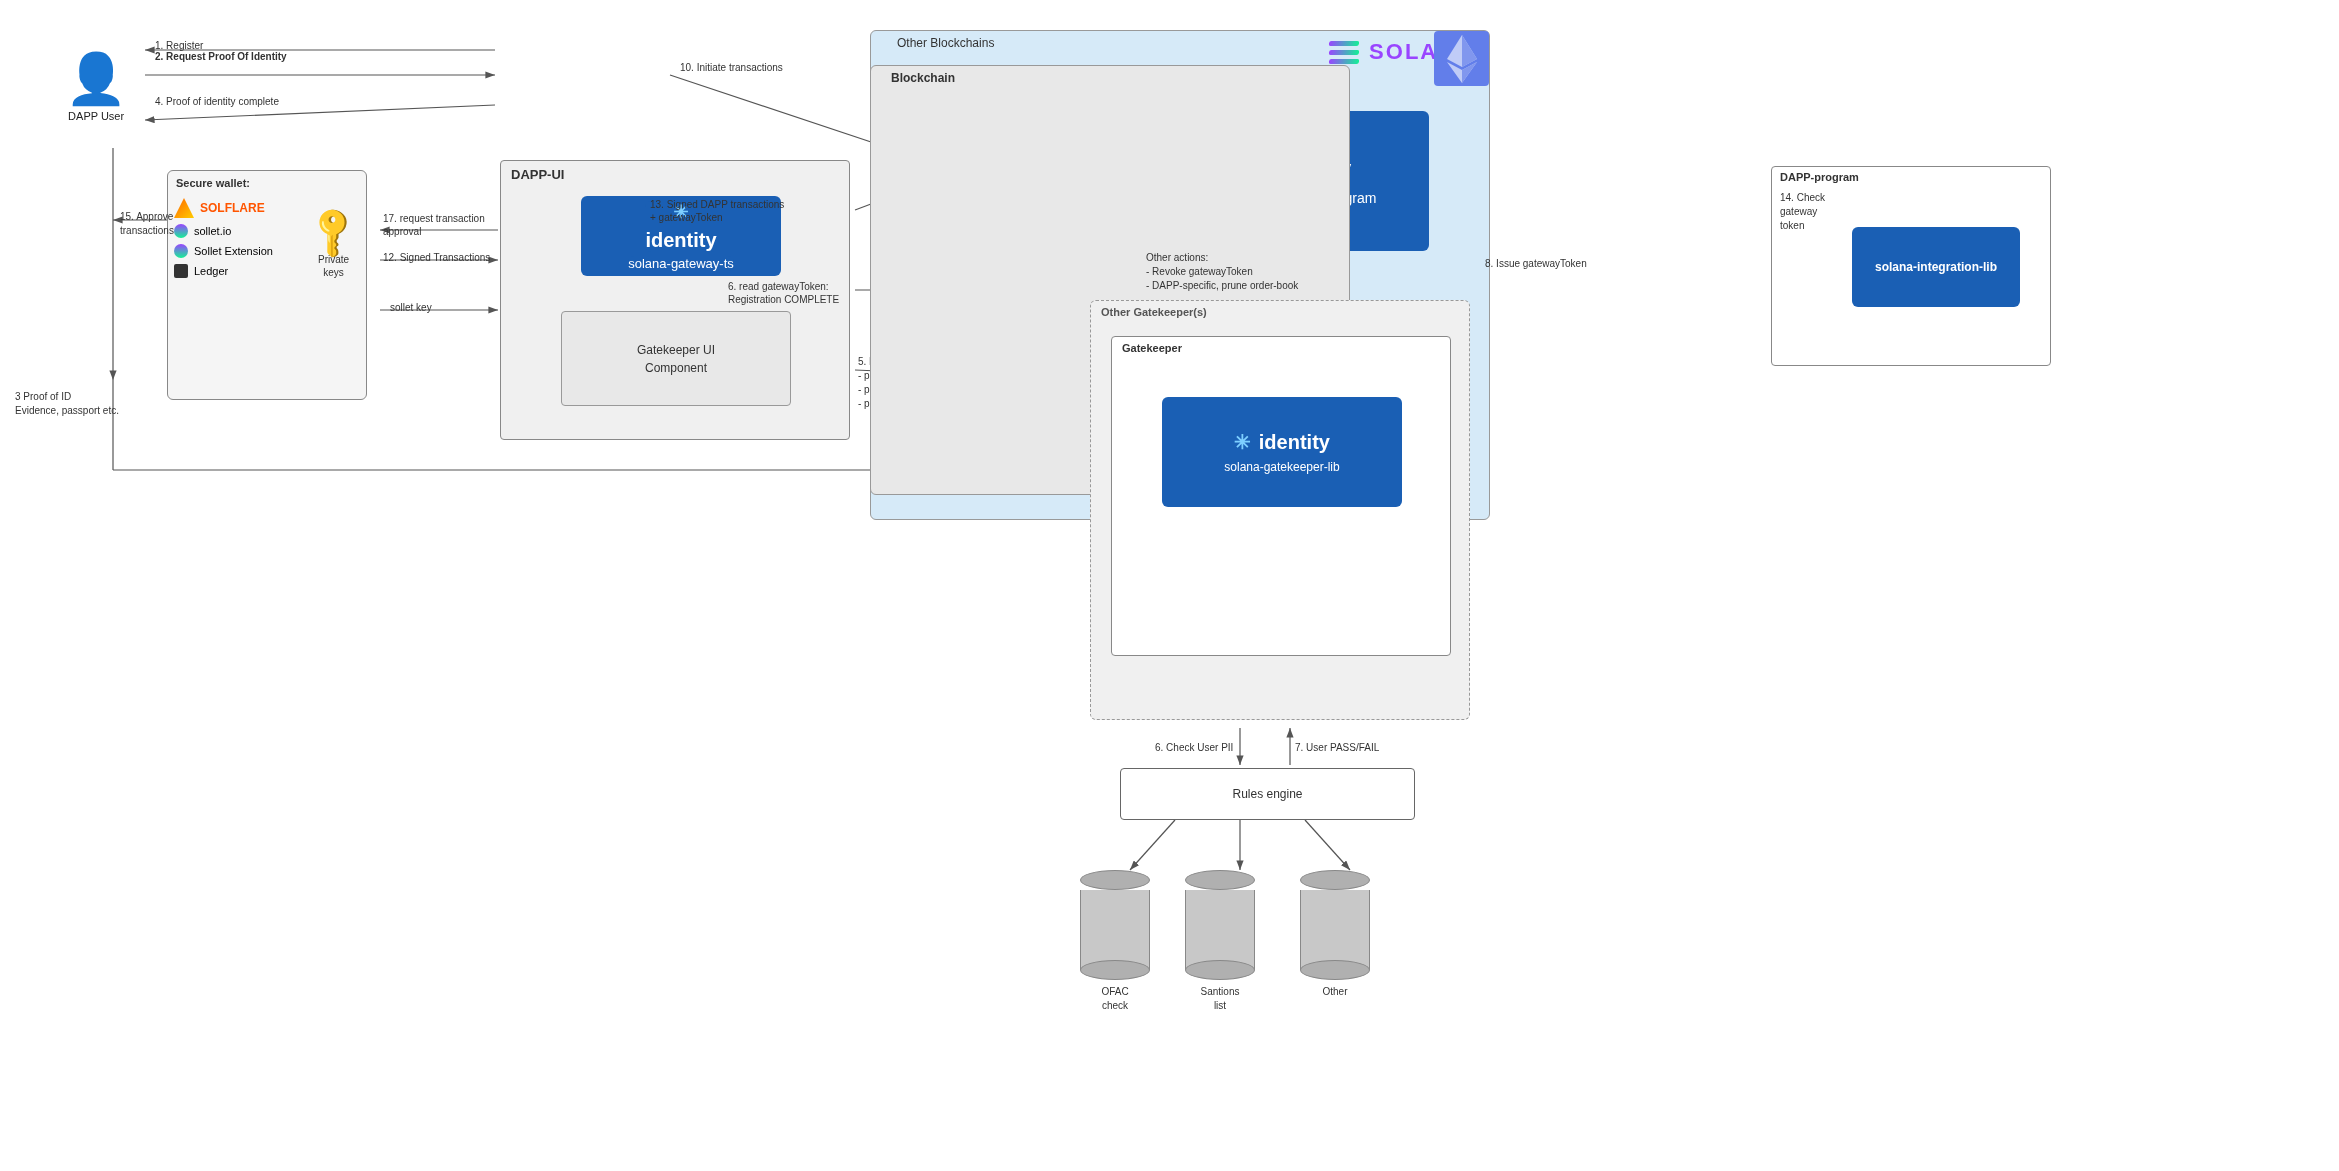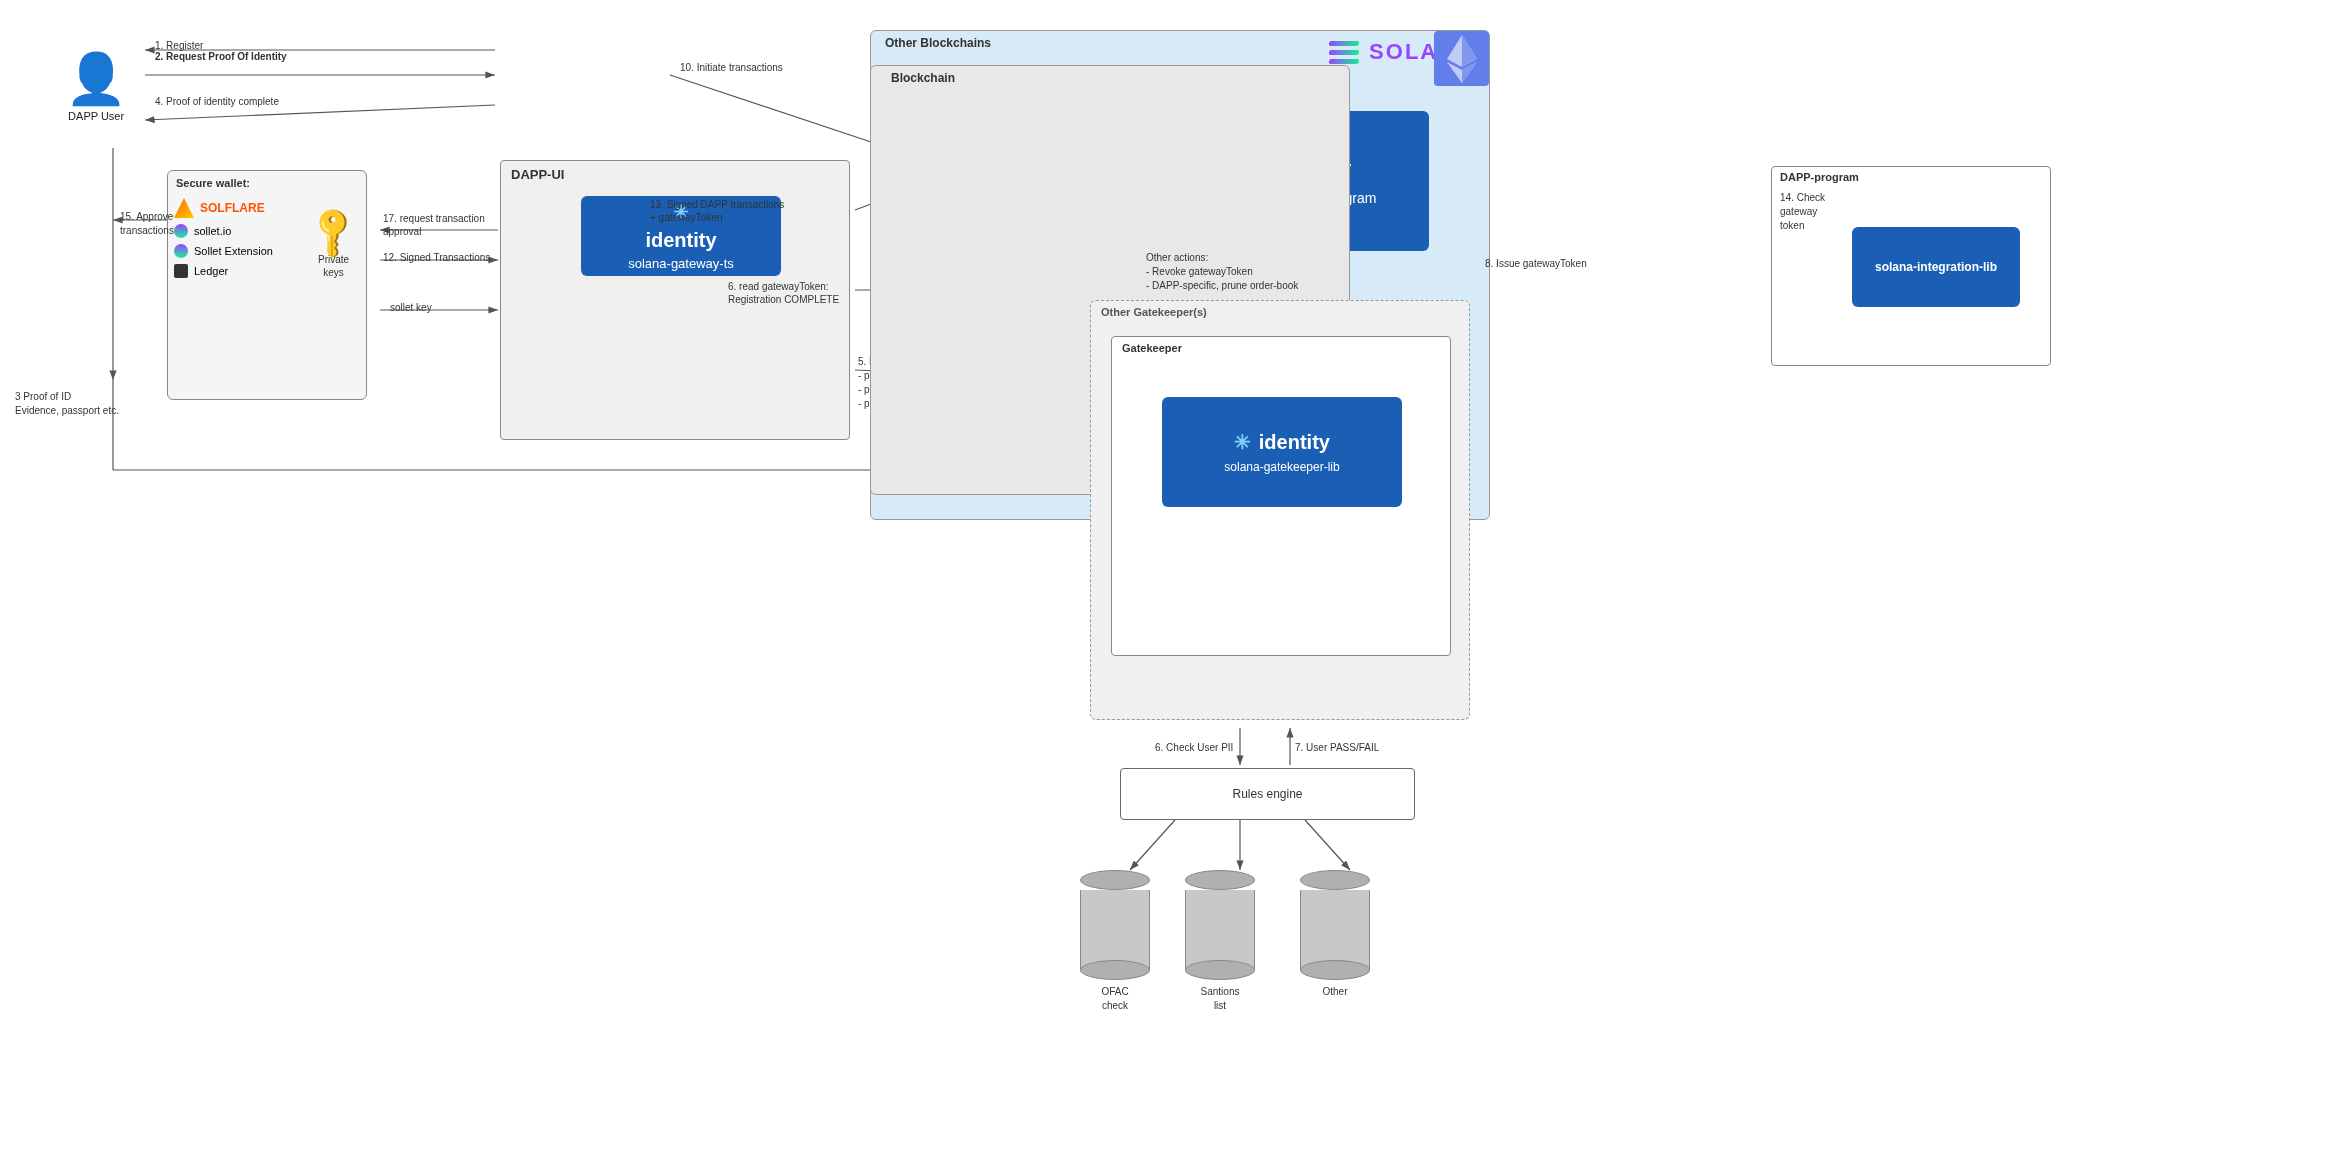--- a/index.html
+++ b/index.html
@@ -273,37 +273,41 @@
     <div style="font-size:13px; color:#333; padding:6px 10px; font-weight:bold;">DAPP-UI</div>
 
     <div style="position:absolute; left:80px; top:35px; width:200px; height:80px;" class="box-blue">
       <div class="box-blue identity-title">
         <span style="color:#7ecfff;font-size:18px;">✳</span>
         <span>identity</span>
       </div>
       <div class="box-blue identity-sub">solana-gateway-ts</div>
     </div>
 
+    <div style="position:absolute; left:60px; top:150px; width:230px; height:95px; background:#e8e8e8; border:1.5px solid #999; border-radius:4px; display:flex; align-items:center; justify-content:center; text-align:center;">
+      <span style="font-size:12px; color:#333; white-space:pre-line; line-height:1.5;">Gatekeeper UI
+Component</span>
+    </div>
   </div>
 
   <div class="label-text" style="left:680px; top:62px;">10. Initiate transactions</div>
 
   <div class="label-text" style="left:728px; top:280px; white-space:pre-line; line-height:1.3;">6. read gatewayToken:
 Registration COMPLETE</div>
 
   <div class="label-text" style="left:650px; top:198px; white-space:pre-line; line-height:1.3;">13. Signed DAPP transactions
 + gatewayToken</div>
 
   <div class="label-text" style="left:858px; top:355px; white-space:pre-line; line-height:1.4;">5. Request gatewayToken
 - presentation request Id
 - public key
 - proof of wallet owership</div>
 
   <div class="region-other-blockchains">
-    <div style="font-size:12px; color:#333; padding:5px 14px; font-weight:bold;">Other Blockchains</div>
+    <div style="font-size:12px; color:#333; padding:5px 26px; font-weight:normal;">Other Blockchains</div>
 
     <div style="position:absolute; right:15px; top:8px; display:flex; align-items:center; gap:10px;">
       <div style="display:flex;flex-direction:column;gap:4px;">
         <div style="width:30px;height:5px;background:linear-gradient(90deg,#9945ff,#14f195);border-radius:2px;transform:skewX(-10deg);"></div>
         <div style="width:30px;height:5px;background:linear-gradient(90deg,#9945ff,#14f195);border-radius:2px;transform:skewX(-10deg);"></div>
         <div style="width:30px;height:5px;background:linear-gradient(90deg,#9945ff,#14f195);border-radius:2px;transform:skewX(-10deg);"></div>
       </div>
       <span style="font-size:22px;font-weight:bold;letter-spacing:2px;color:#9945ff;">SOLANA</span>
     </div>
 

